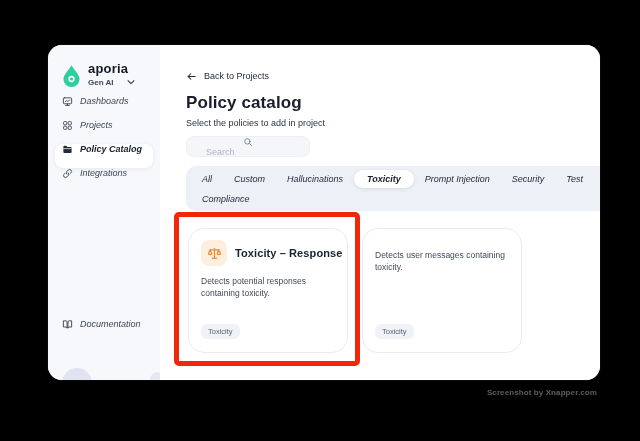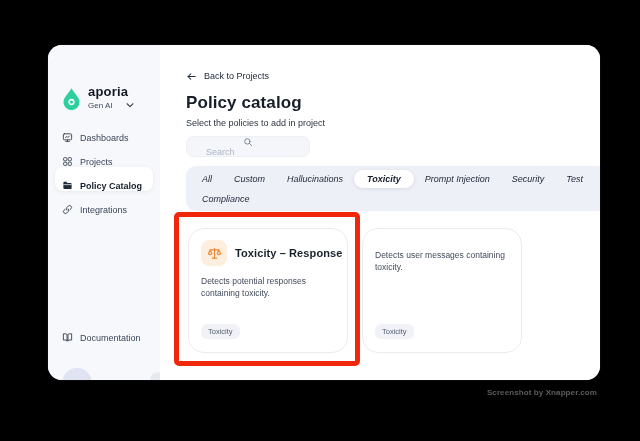--- a/index.html
+++ b/index.html
@@ -21,33 +21,33 @@
     box-shadow: 0 0 0 1px rgba(255,255,255,0.04);
   }
 
   
   .sidebar {
     width: 112px; flex: 0 0 112px;
     background: #f7f8fc;
     display: flex; flex-direction: column;
     position: relative; overflow: hidden;
   }
-  .brand { display: flex; align-items: center; padding: 17px 0 0 13px; margin-top: 23px; }
+  .brand { display: flex; align-items: center; padding: 17px 0 0 13px; }
   .brand-icon { width: 21px; height: 23px; margin-top: 2px; }
   .brand-text { margin-left: 6px; }
   .brand-name { font-size: 13px; font-weight: 700; color: #141a24; letter-spacing: 0.2px; line-height: 14px; }
-  .brand-sub-row { display: flex; align-items: center; margin-top: 1px; }
+  .brand-sub-row { display: flex; align-items: center; margin-top: 1px; font-weight: bold; }
   .brand-sub { font-size: 8px; color: #3d4757; }
   .chev { width: 10px; height: 10px; margin-left: 13px; }
 
   .nav { margin-top: 9px; }
   .nav-item {
-    display: flex; align-items: flex-end;
+    display: flex; align-items: flex-start;
     height: 24px; margin: 0 7px; padding: 0 7px;
-    border-radius: 8px; cursor: pointer;
+    border-radius: 8px; cursor: pointer; font-style: italic;
   }
   .nav-item .nicon { width: 11px; height: 11px; flex: 0 0 11px; display: flex; align-items: center; }
   .nav-item .nicon svg { width: 11px; height: 11px; }
   .nav-item .nlabel { margin-left: 7px; font-size: 9px; color: #3c4657; white-space: nowrap; }
   .nav-item.active { background: #ffffff; box-shadow: 0 1px 4px rgba(25,35,60,0.08); }
   .nav-item.active .nlabel { color: #171f2c; font-weight: 700; }
 
   .sidebar-spacer { flex: 1; }
   .sidebar-footer { margin-bottom: 37px; }
 

